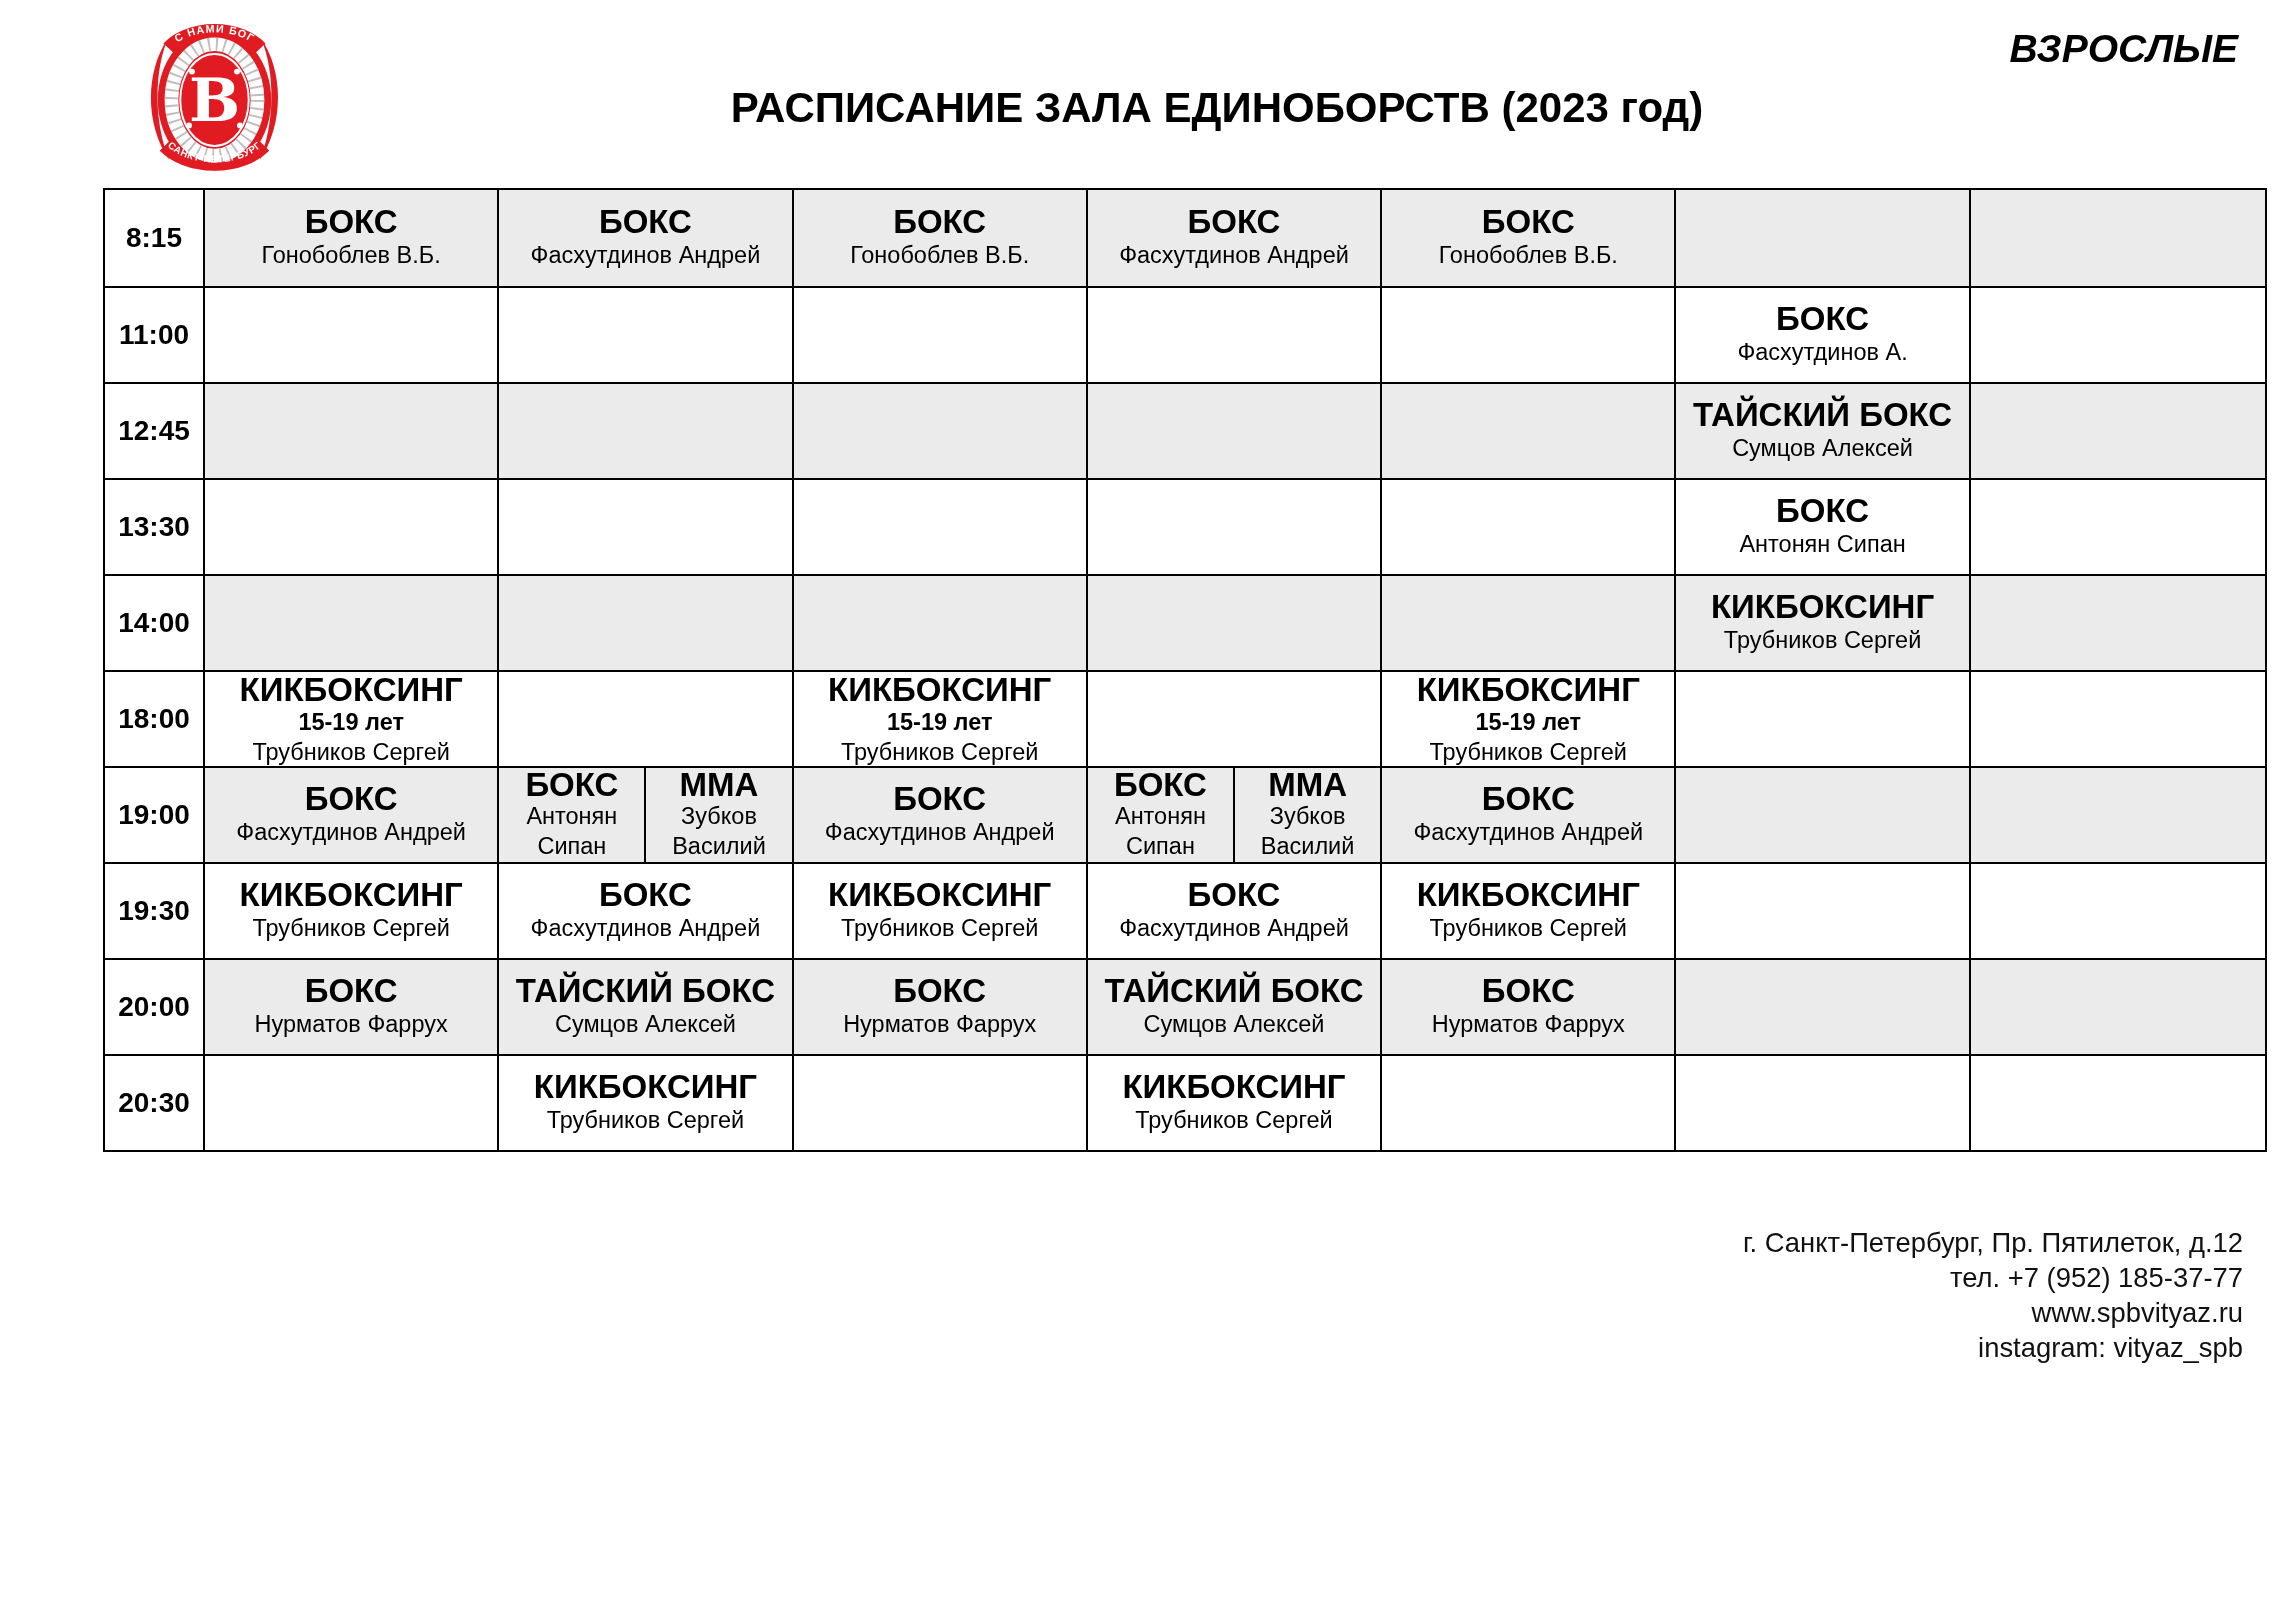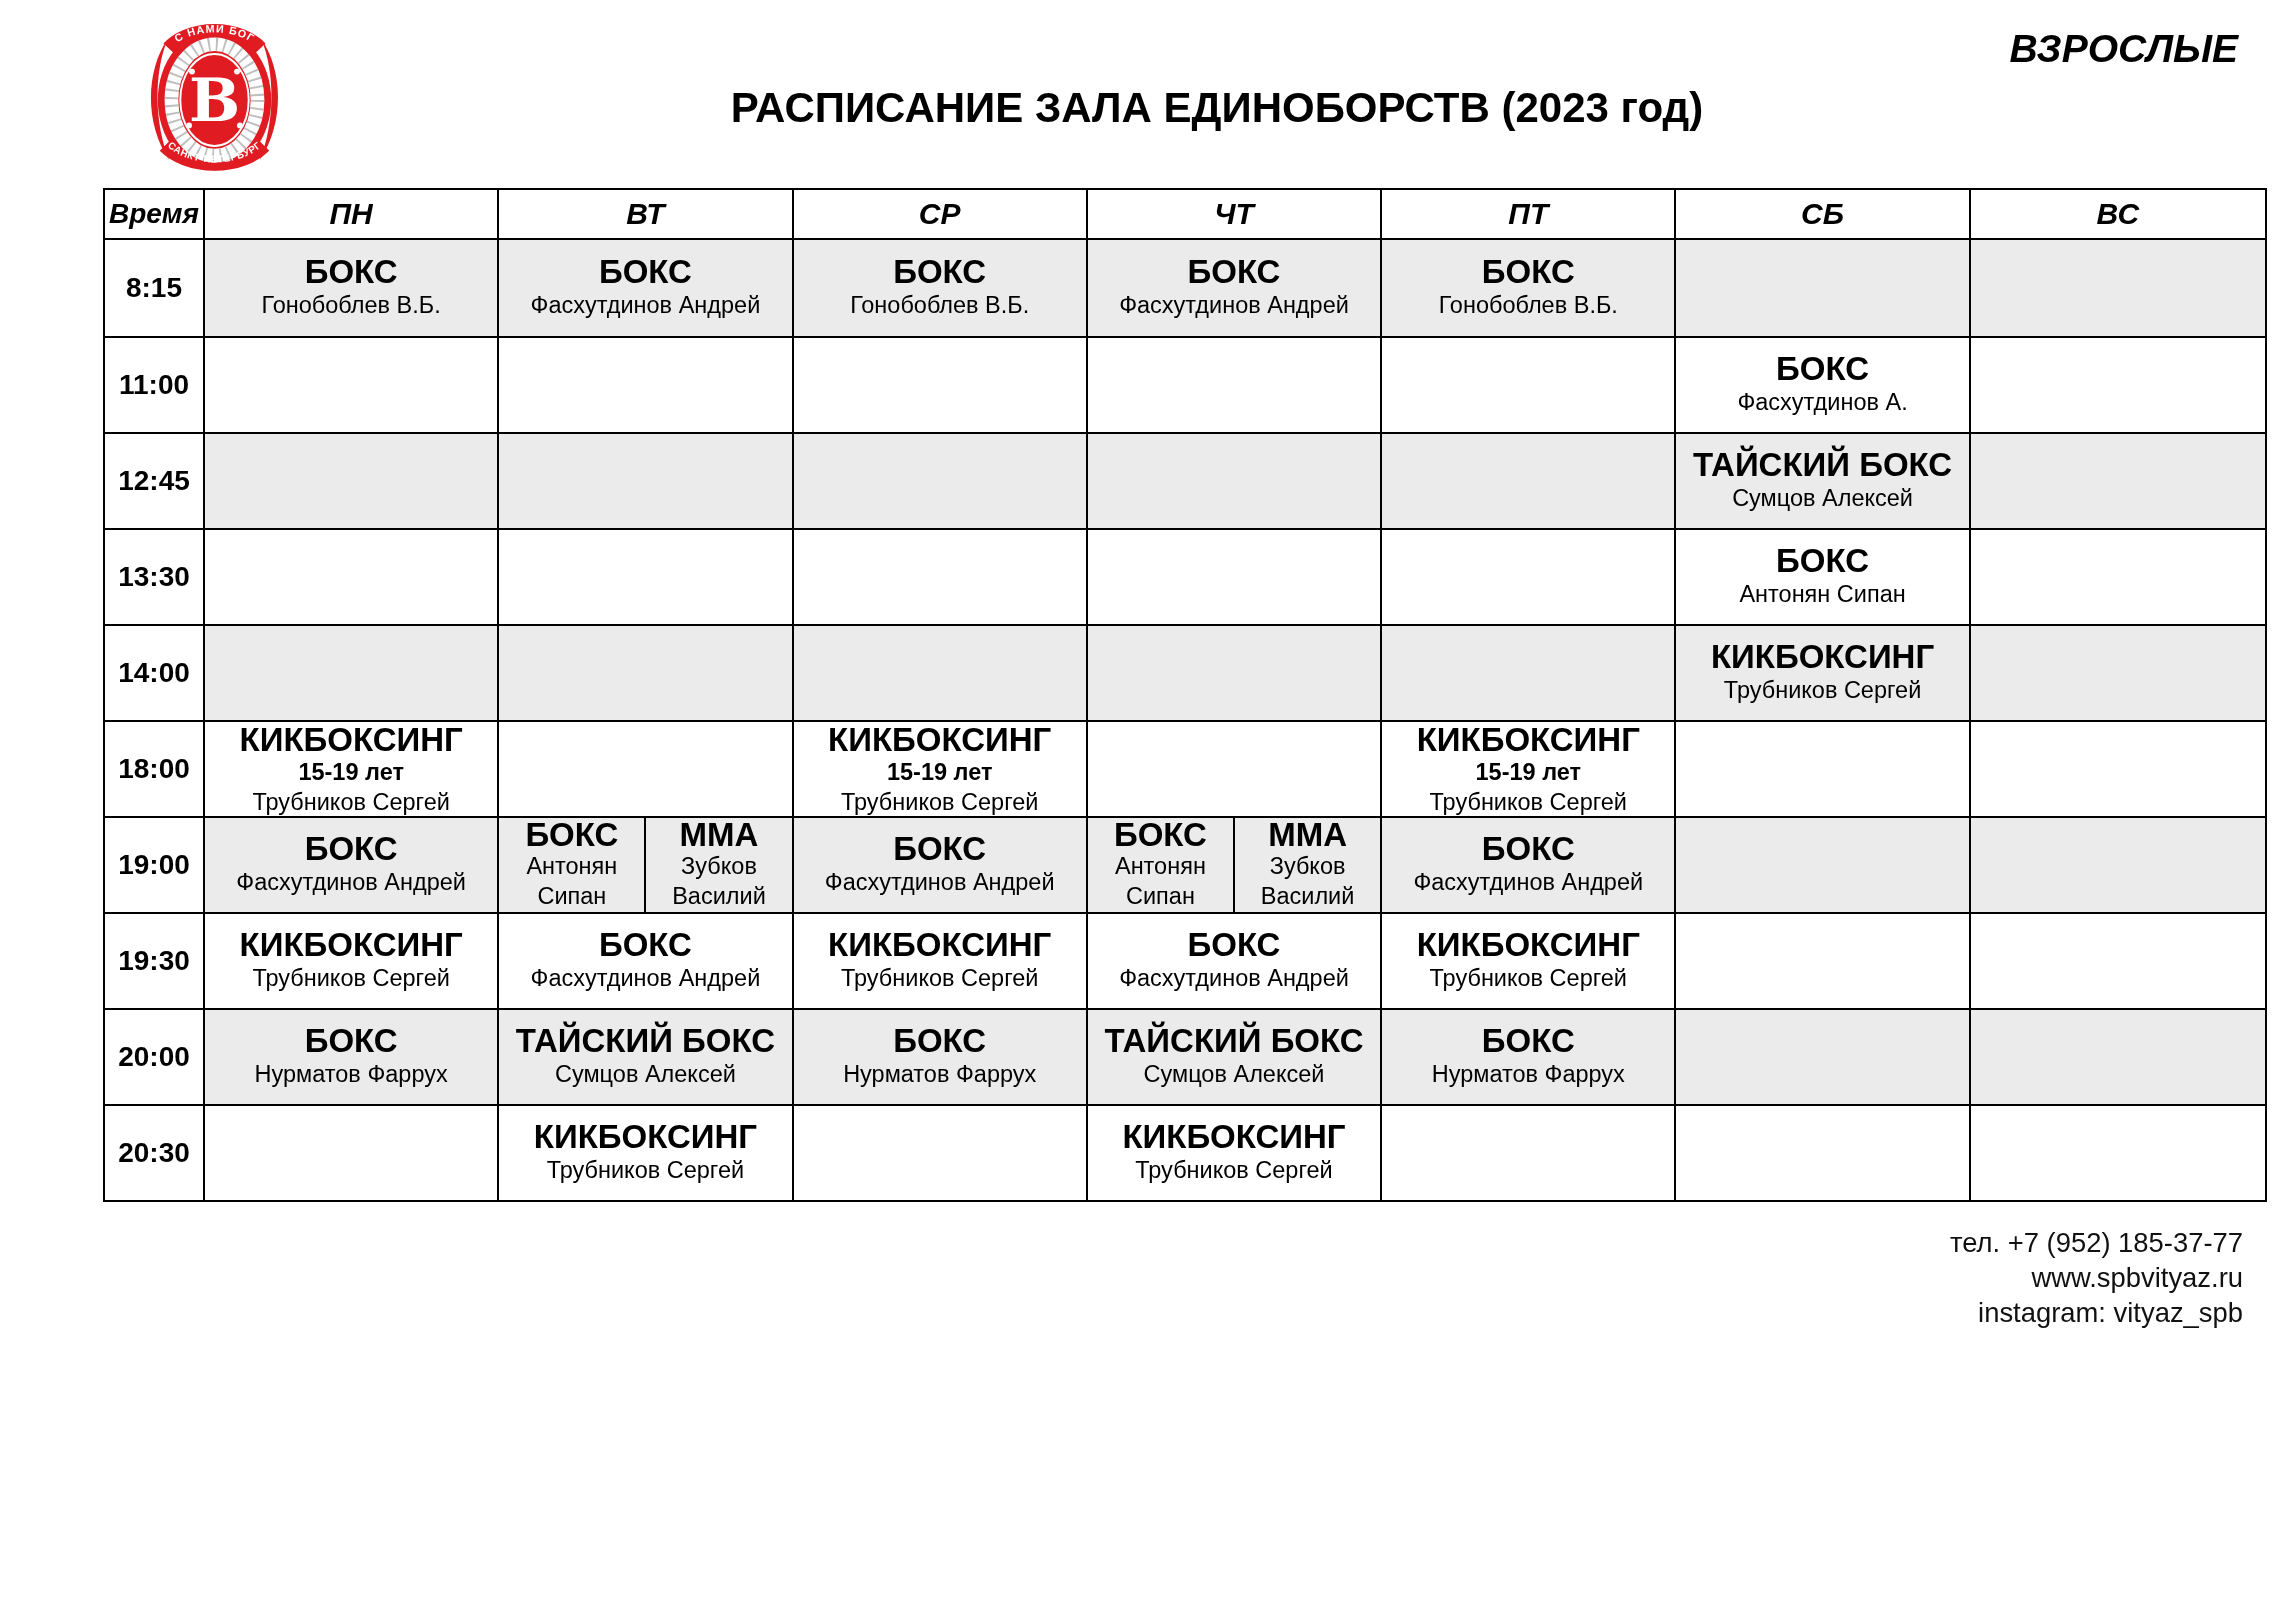--- a/index.html
+++ b/index.html
@@ -76,30 +76,20 @@
     <text font-size="10" font-weight="700" fill="#ffffff" letter-spacing="0.5">
       <textPath href="#arcBot" startOffset="50%" text-anchor="middle">САНКТ-ПЕТЕРБУРГ</textPath>
     </text>
   </svg>
 </div>
 
 <div class="title">РАСПИСАНИЕ ЗАЛА ЕДИНОБОРСТВ (2023 год)</div>
 <div class="audience">ВЗРОСЛЫЕ</div>
 
 <div class="sched">
-    <div class="t-row header-row">
-      <div class="tc th-time">Время</div>
-      <div class="tc th-day">ПН</div>
-      <div class="tc th-day">ВТ</div>
-      <div class="tc th-day">СР</div>
-      <div class="tc th-day">ЧТ</div>
-      <div class="tc th-day">ПТ</div>
-      <div class="tc th-day">СБ</div>
-      <div class="tc th-day">ВС</div>
-    </div>
     <div class="t-row data-row">
       <div class="tc">
         <div class="time-lbl">8:15</div>
       </div>
       <div class="tc shade">
         <div class="act">БОКС</div>
         <div class="trn">Гонобоблев В.Б.</div>
       </div>
       <div class="tc shade">
         <div class="act">БОКС</div>
@@ -315,17 +305,18 @@
         <div class="act">КИКБОКСИНГ</div>
         <div class="trn">Трубников Сергей</div>
       </div>
       <div class="tc"></div>
       <div class="tc"></div>
       <div class="tc"></div>
     </div>
   </div>
 
 <div class="footer">
+  <div>г. Санкт-Петербург,  Пр. Пятилеток, д.12</div>
   <div>тел. +7 (952) 185-37-77</div>
   <div>www.spbvityaz.ru</div>
   <div>instagram: vityaz_spb</div>
 </div>
 
 
 </body></html>

